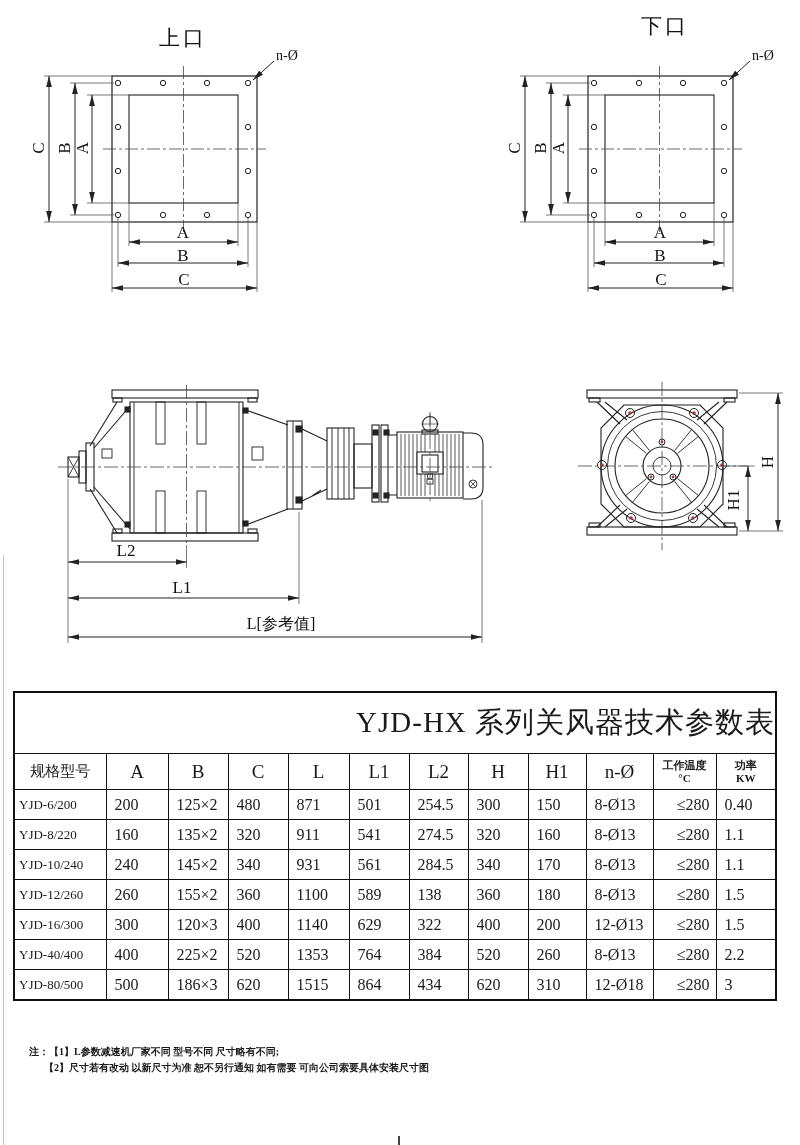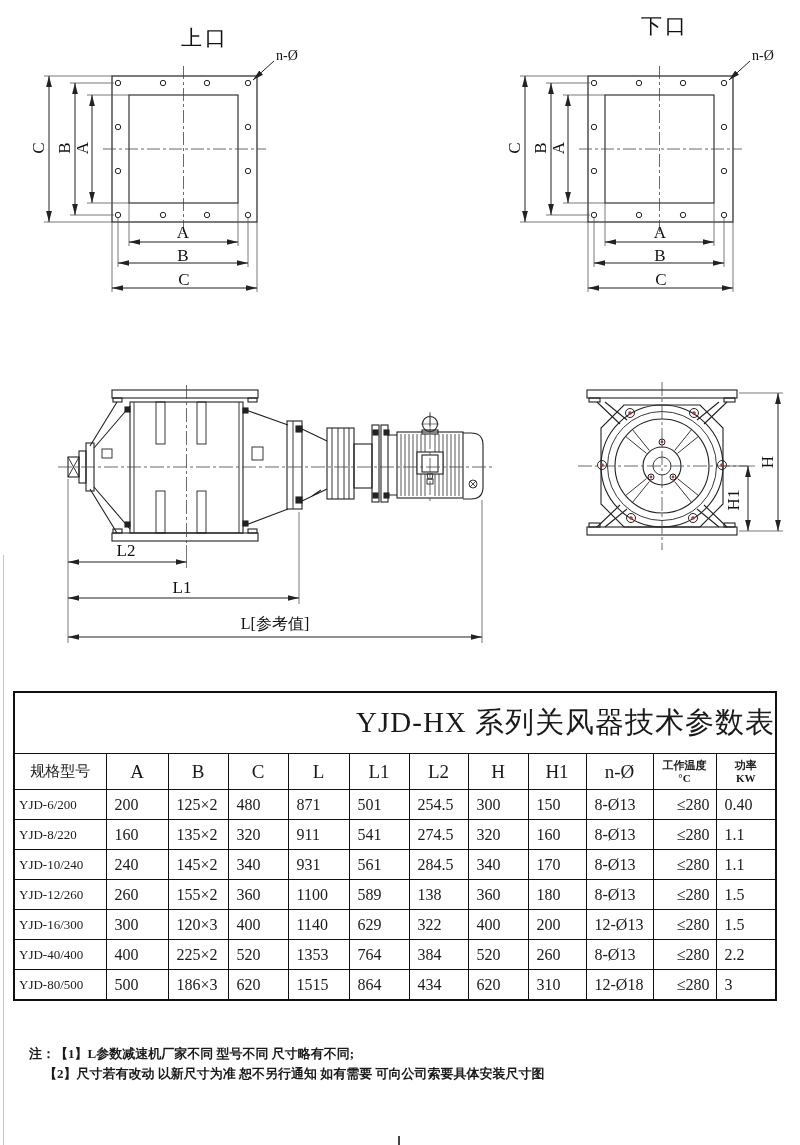--- a/index.html
+++ b/index.html
@@ -31,21 +31,21 @@
   .t-title{
     height:60px;text-align:right;font-size:29px;letter-spacing:1px;
   }
   .h-row th{height:35px;text-align:center;font-size:19px;}
   .h-row th.h-model{font-size:15px;}
   .h-row th .two-line{font-size:11px;line-height:1.15;font-weight:bold;}
   .spec-table tbody td{height:29px;font-size:16px;text-align:left;padding-left:8px;}
   .spec-table tbody td.c-model{font-size:13px;padding-left:4px;}
   .spec-table tbody td.c-temp{text-align:right;padding-right:6px;padding-left:8px;}
   
-  .notes{position:absolute;left:29px;top:1044px;font-size:13px;font-weight:bold;line-height:1.55;}
+  .notes{position:absolute;left:29px;top:1044px;font-size:10px;font-weight:bold;line-height:1.55;}
   .notes .n2{padding-left:15px;}
   .edge-artifact{position:absolute;left:3px;top:555px;width:1px;height:590px;background:#c6c6c6;}
   .bottom-tick{position:absolute;left:398px;top:1136px;width:2px;height:9px;background:#444;}
 </style>
 </head>
 <body>
 
 <div class="page">
 
   <svg width="800" height="665" viewBox="0 0 800 665">
@@ -235,41 +235,41 @@
 
     <g stroke="#555" stroke-width="0.8" fill="none">
       <path d="M739,393 H783 M739,531 H783 M724,466 H755"></path>
     </g>
     <g stroke="#222" stroke-width="1" fill="none" marker-start="url(#arr)" marker-end="url(#arr)">
       <path d="M778,393 V531"></path>
       <path d="M748,466 V531"></path>
     </g>
   </svg>
 
-  <span class="lbl title-cn" style="left:183px;top:38px;margin-left:22px;">上口</span>
+  <span class="lbl title-cn" style="left:183px;top:38px;">上口</span>
   <span class="lbl dimS" style="left:287px;top:56px;">n-Ø</span>
   <span class="lbl rot dimL" style="left:38px;top:148px;">C</span>
   <span class="lbl rot dimL" style="left:64px;top:148px;">B</span>
   <span class="lbl rot dimL" style="left:82px;top:148px;">A</span>
   <span class="lbl dimL" style="left:183px;top:232px;">A</span>
   <span class="lbl dimL" style="left:183px;top:255px;">B</span>
   <span class="lbl dimL" style="left:184px;top:279px;">C</span>
 
   <span class="lbl title-cn" style="left:665px;top:26px;">下口</span>
   <span class="lbl dimS" style="left:763px;top:56px;">n-Ø</span>
   <span class="lbl rot dimL" style="left:514px;top:148px;">C</span>
   <span class="lbl rot dimL" style="left:540px;top:148px;">B</span>
   <span class="lbl rot dimL" style="left:558px;top:148px;">A</span>
   <span class="lbl dimL" style="left:660px;top:232px;">A</span>
   <span class="lbl dimL" style="left:660px;top:255px;">B</span>
   <span class="lbl dimL" style="left:661px;top:279px;">C</span>
 
   <span class="lbl dimL" style="left:126px;top:550px;">L2</span>
   <span class="lbl dimL" style="left:182px;top:587px;">L1</span>
-  <span class="lbl lref" style="left:275px;top:624px;">L[参考值]</span>
+  <span class="lbl lref" style="left:281px;top:624px;">L[参考值]</span>
   <span class="lbl rot dimL" style="left:767px;top:462px;">H</span>
   <span class="lbl rot dimL" style="left:733px;top:500px;">H1</span>
 
   <table class="spec-table">
     <colgroup>
         <col style="width: 92px;">
         <col style="width: 62px;">
         <col style="width: 60px;">
         <col style="width: 60px;">
         <col style="width: 61px;">

